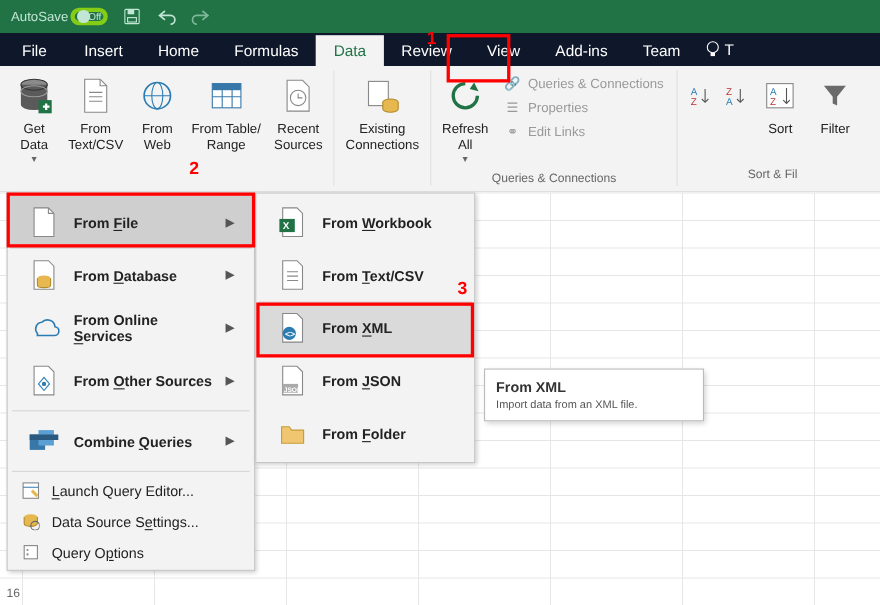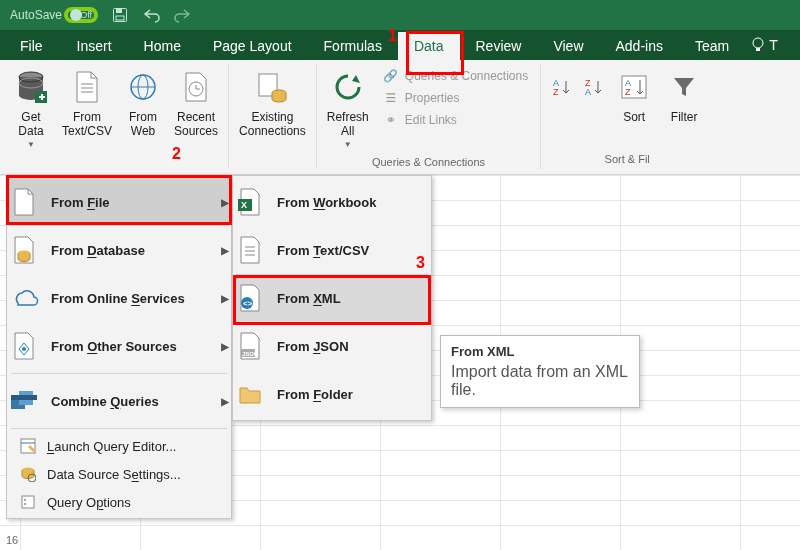--- a/index.html
+++ b/index.html
@@ -9,21 +9,21 @@
   
   .titlebar { background: #217346; height: 30px; display: flex; align-items: center; padding: 0 10px; color: #c2e6d4; font-size: 12px; }
   .titlebar .autosave { display: flex; align-items: center; gap: 2px; }
   .titlebar .toggle { width: 34px; height: 16px; border: 4px solid #84cc16; border-radius: 8px; display: flex; align-items: center; padding: 0 2px; font-size: 9px; color: #c2e6d4; justify-content: flex-end; position: relative; }
   .titlebar .toggle::before { content: ""; width: 12px; height: 12px; border-radius: 50%; background: #c2e6d4; position: absolute; left: 2px; }
   .titlebar .qat { display: flex; gap: 14px; margin-left: 14px; }
   .titlebar .qat span { display: inline-block; }
   .qat-icon { width:16px; height:16px; display:inline-block; }
 
   
-  .tabs { background: #14532d; height: 30px; display: flex; align-items: flex-end; padding: 0 10px; gap: 0; color: #fff; }
+  .tabs { background: #0f172a; height: 30px; display: flex; align-items: flex-end; padding: 0 10px; gap: 0; color: #fff; }
   .tab { padding: 6px 16px 6px 16px; font-size: 14px; cursor: pointer; white-space: nowrap; }
   .tab.file { padding-left: 10px; padding-right: 18px; }
   .tab.active { background: #f3f3f3; color: #217346; }
   .tab.lightbulb { padding: 6px 6px; display: flex; align-items: center; gap:4px; }
 
   
   .ribbon { background: #f3f3f3; border-bottom: 1px solid #d4d4d4; height: 115px; display: flex; align-items: flex-start; padding: 4px 6px 0 6px; position: relative; }
   .group { display: flex; flex-direction: column; height: 105px; padding: 0 6px; border-right: 1px solid #e0e0e0; }
   .group.last { border-right: none; }
   .group-buttons { display: flex; flex: 1; align-items: flex-start; gap: 4px; }
@@ -33,37 +33,37 @@
   .bigbtn .icon-slot { height: 42px; display: flex; align-items: center; justify-content: center; margin-bottom: 2px; }
   .bigbtn .drop { font-size: 8px; color: #666; }
 
   .small-stack { display: flex; flex-direction: column; gap: 2px; padding: 2px; }
   .smallbtn { display: flex; align-items: center; gap: 6px; padding: 2px 4px; font-size: 12px; color: #999; cursor: pointer; }
   .smallbtn .micon { width:16px; height:16px; display:flex; align-items:center; justify-content:center; }
 
   
   .menu1 { position: absolute; left: 6px; top: 175px; width: 226px; background: #f3f3f3; border: 1px solid #c6c6c6; box-shadow: 2px 2px 4px rgba(0,0,0,0.2); z-index: 10; padding: 2px; }
   .menu2 { position: absolute; left: 232px; top: 175px; width: 200px; background: #f3f3f3; border: 1px solid #c6c6c6; box-shadow: 2px 2px 4px rgba(0,0,0,0.2); z-index: 10; padding: 2px; }
-  .m-item { display: flex; align-items: center; height: 48px; padding: 0 0; gap: 12px; font-size: 13px; font-weight: 600; cursor: pointer; position: relative; }
+  .m-item { display: flex; align-items: center; height: 48px; padding: 0 16px; gap: 12px; font-size: 13px; font-weight: 600; cursor: pointer; position: relative; }
   .m-item.slim { height: 28px; font-weight: 400; padding-left: 10px; gap: 10px; }
   .m-item.slim .m-icon { width:18px; }
   .m-item .m-icon { width: 30px; display: flex; justify-content: center; }
   .m-item .arrow { margin-left: auto; font-size: 10px; color: #555; }
   .m-item.sel { background: #cfcfcf; }
   .m-item.hov { background: #dadada; }
   .m-sep { height: 1px; background: #d4d4d4; margin: 3px 2px; }
 
   
   .hilite { position: absolute; border: 3px solid #ff0000; pointer-events: none; z-index: 30; }
   .step-num { position: absolute; color: #ff0000; font-weight: 700; font-size: 16px; z-index: 31; }
 
   
   .tooltip { position: absolute; left: 440px; top: 335px; width: 200px; background: #fff; border: 1px solid #bbb; padding: 8px 10px; box-shadow: 2px 2px 5px rgba(0,0,0,.2); z-index: 20; }
   .tooltip .tt-title { font-weight: 700; margin-bottom: 4px; font-size: 13px; color:#333; }
-  .tooltip .tt-body { font-size: 16px; color: #555; }
+  .tooltip .tt-body { font-size: 10px; color: #555; }
 
   
   .grid { position: relative; background: #fff; height: 375px; }
   .grid::before { content:""; position:absolute; inset:0;
     background-image:
       linear-gradient(to right, #e6e6e6 1px, transparent 1px),
       linear-gradient(to bottom, #e6e6e6 1px, transparent 1px);
     background-size: 120px 25px;
     background-position: 20px 0;
   }
@@ -101,21 +101,20 @@
           <path d="M12 3 L17 7 L12 11 M17 7 H7 A4 4 0 0 0 7 15" fill="none" stroke="#7fb89a" stroke-width="1.5"></path>
         </svg>
     </span>
   </div>
 </div>
 
 <div class="tabs">
   <div class="tab file">File</div>
   <div class="tab">Insert</div>
   <div class="tab">Home</div>
-  <div class="tab">Page Layout</div>
   <div class="tab">Formulas</div>
   <div class="tab active">Data</div>
   <div class="tab">Review</div>
   <div class="tab">View</div>
   <div class="tab">Add-ins</div>
   <div class="tab">Team</div>
   <div class="tab lightbulb">
     <svg width="14" height="18" viewBox="0 0 14 18">
         <circle cx="7" cy="7" r="5" fill="none" stroke="#fff"></circle>
         <rect x="5" y="12" width="4" height="3" fill="#fff"></rect>
@@ -162,20 +161,33 @@
               <circle cx="15" cy="15" r="12" fill="none" stroke="#2b7cb3" stroke-width="1.5"></circle>
               <ellipse cx="15" cy="15" rx="5" ry="12" fill="none" stroke="#2b7cb3"></ellipse>
               <line x1="3" y1="15" x2="27" y2="15" stroke="#2b7cb3"></line>
             </svg>
           </div>
         <span style="white-space:pre-line">From
 Web</span>
       </div>
       <div class="bigbtn">
         <div class="icon-slot">
+            <svg width="30" height="26" viewBox="0 0 30 26">
+              <rect x="2" y="2" width="26" height="22" fill="#fff" stroke="#3878a8"></rect>
+              <rect x="2" y="2" width="26" height="6" fill="#3878a8"></rect>
+              <line x1="11" y1="2" x2="11" y2="24" stroke="#3878a8"></line>
+              <line x1="20" y1="2" x2="20" y2="24" stroke="#3878a8"></line>
+              <line x1="2" y1="14" x2="28" y2="14" stroke="#3878a8"></line>
+            </svg>
+          </div>
+        <span style="white-space:pre-line">From Table/
+Range</span>
+      </div>
+      <div class="bigbtn">
+        <div class="icon-slot">
             <svg width="28" height="32" viewBox="0 0 28 32">
               <path d="M4 2 H18 L24 8 V30 H4 Z" fill="#fff" stroke="#888"></path>
               <circle cx="14" cy="18" r="7" fill="none" stroke="#888"></circle>
               <path d="M14 14 V18 H18" stroke="#888" fill="none"></path>
             </svg>
           </div>
         <span style="white-space:pre-line">Recent
 Sources</span>
       </div>
     </div>

